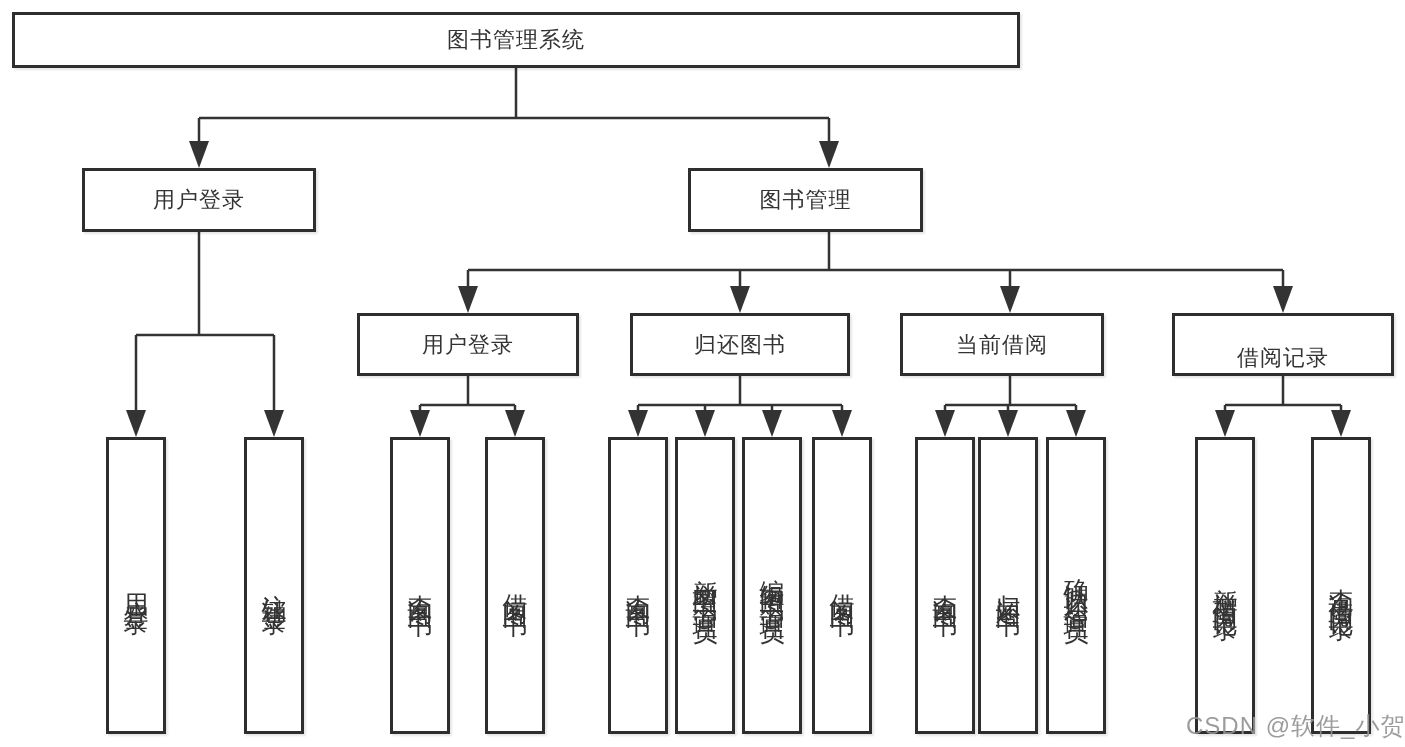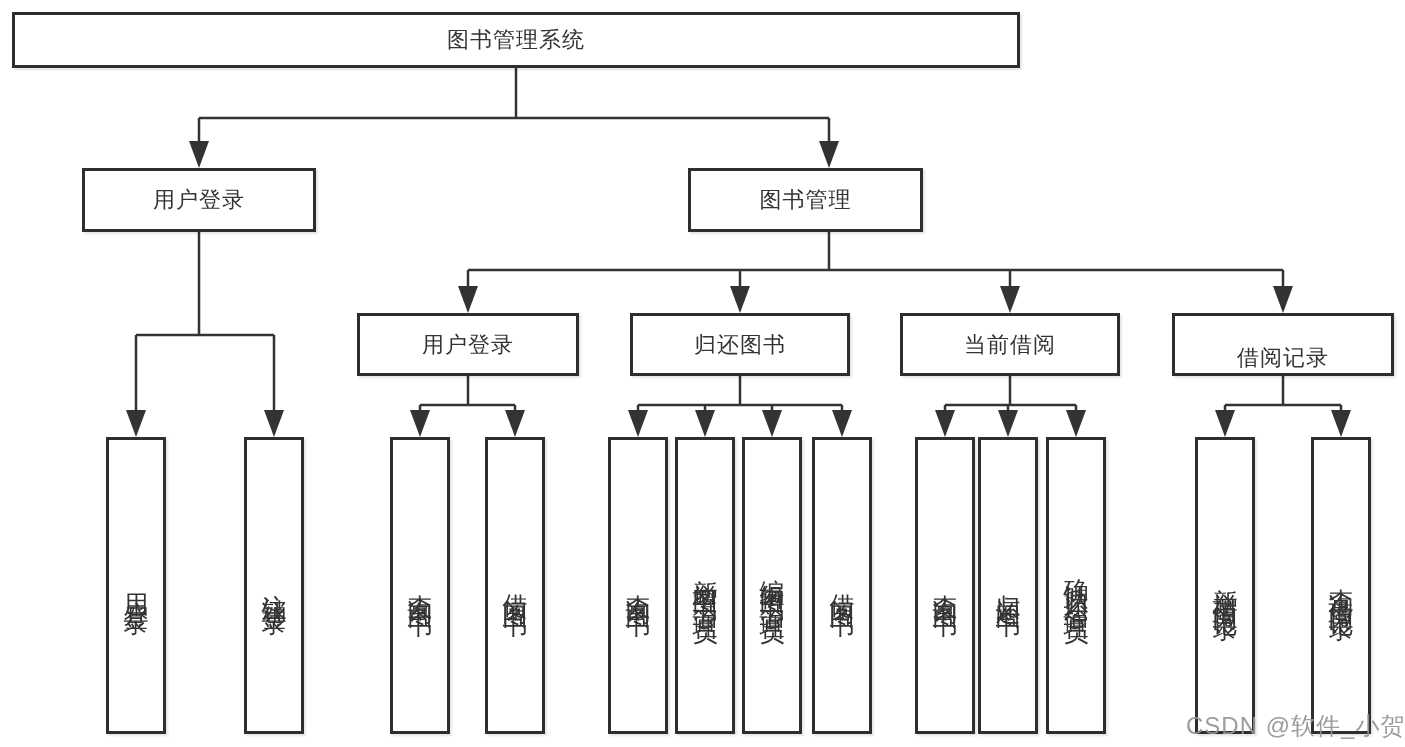--- a/index.html
+++ b/index.html
@@ -112,21 +112,21 @@
   <div class="node" style="left:688px; top:168px; width:235px; height:64px;">
     <span class="htext">图书管理</span>
   </div>
 
   <div class="node" style="left:357px; top:313px; width:222px; height:63px;">
     <span class="htext">用户登录</span>
   </div>
   <div class="node" style="left:630px; top:313px; width:220px; height:63px;">
     <span class="htext">归还图书</span>
   </div>
-  <div class="node" style="left:900px; top:313px; width:220px; height:63px;text-align:center;">
+  <div class="node" style="left:900px; top:313px; width:204px; height:63px;text-align:center;">
     <span class="htext">当前借阅</span>
   </div>
   <div class="node" style="left:1172px; top:313px; width:222px; height:63px;align-items:flex-end;">
     <span class="htext">借阅记录</span>
   </div>
 
   <div class="node" style="left:106px; top:437px; width:60px; height:297px;">
     <span class="vtext">用户登录</span>
   </div>
   <div class="node" style="left:244px; top:437px; width:60px; height:297px;">

